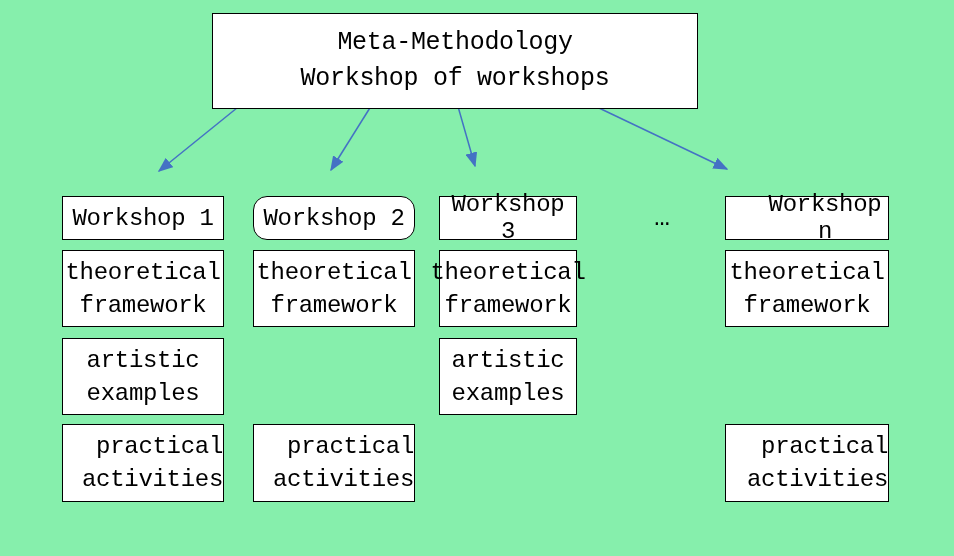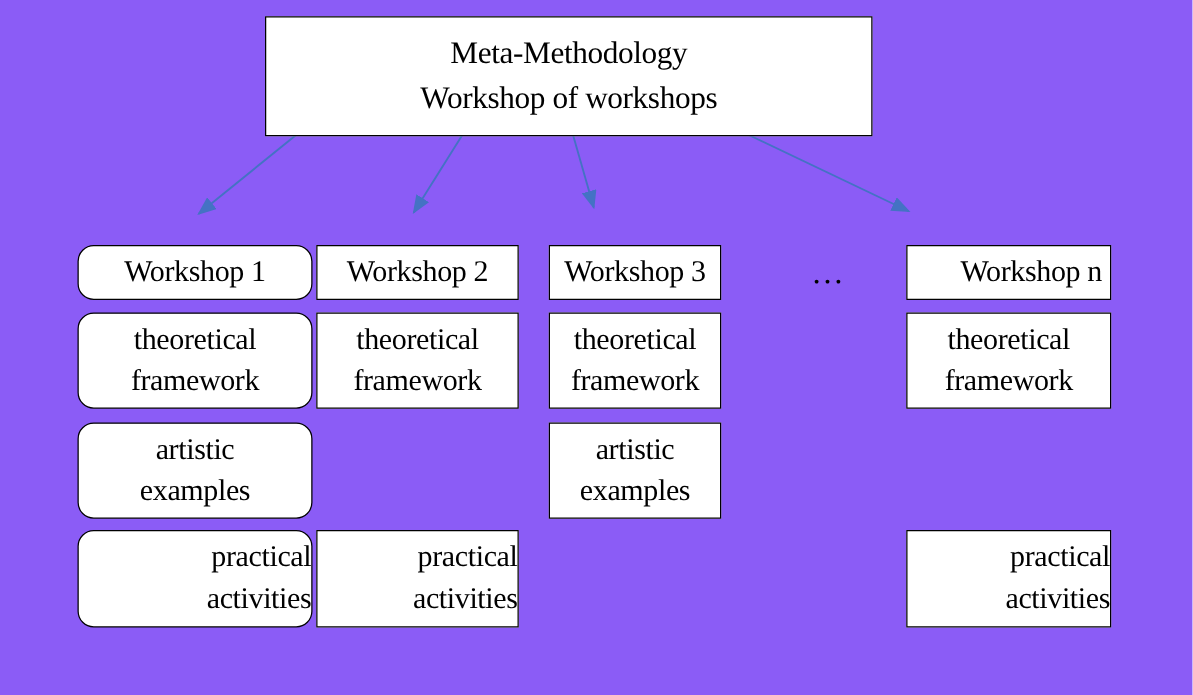--- a/index.html
+++ b/index.html
@@ -4,22 +4,22 @@
 <style>
   html, body {
     margin: 0;
     padding: 0;
     background: #ffffff;
   }
   .canvas {
     position: relative;
     width: 954px;
     height: 556px;
-    background: #8b5cf6;
-    font-family: Liberation Serif, serif;
+    background: #86efac;
+    font-family: Liberation Mono, monospace;
     color: #000000;
     overflow: hidden;
   }
   .box {
     position: absolute;
     border: 1.6px solid #000000;
     background: #ffffff;
     box-sizing: border-box;
     display: flex;
     flex-direction: column;
@@ -40,21 +40,21 @@
   }
   .sub-box {
     height: 77px;
     font-size: 24px;
   }
   .sub-box .bline { line-height: 33px; }
   .row-ws    { top: 196px; }
   .row-theo  { top: 250px; }
   .row-art   { top: 338px; justify-content: center; }
   .row-prac  { top: 424px; height: 78px; align-items: flex-end; }
-  .col-1 { left: 62px;  width: 188px; border-radius: 13px; }
+  .col-1 { left: 62px;  width: 162px; }
   .col-2 { left: 253px; width: 162px; }
   .col-3 { left: 439px; width: 138px; }
   .col-n { left: 725px; width: 164px; }
   .ellipsis {
     position: absolute;
     left: 630px; top: 196px;
     width: 64px; height: 44px;
     display: flex;
     align-items: center;
     justify-content: center;
@@ -98,21 +98,21 @@
   </div>
   <div class="box sub-box row-art col-1" style="border-color: rgb(0, 0, 0); color: rgb(0, 0, 0);">
     <div class="bline">artistic</div>
     <div class="bline">examples</div>
   </div>
   <div class="box sub-box row-prac col-1" style="border-color: rgb(0, 0, 0); color: rgb(0, 0, 0);">
     <div class="bline">practical</div>
     <div class="bline">activities</div>
   </div>
 
-  <div class="box ws-label row-ws col-2" style="border-color: rgb(0, 0, 0); color: rgb(0, 0, 0);">
+  <div class="box ws-label row-ws col-2" style="border-color: rgb(0, 0, 0); color: rgb(0, 0, 0); border-radius: 14px;">
     <div>Workshop 2</div>
   </div>
   <div class="box sub-box row-theo col-2" style="border-color: rgb(0, 0, 0); color: rgb(0, 0, 0);">
     <div class="bline">theoretical</div>
     <div class="bline">framework</div>
   </div>
   <div class="box sub-box row-prac col-2" style="border-color: rgb(0, 0, 0); color: rgb(0, 0, 0);">
     <div class="bline">practical</div>
     <div class="bline">activities</div>
   </div>

